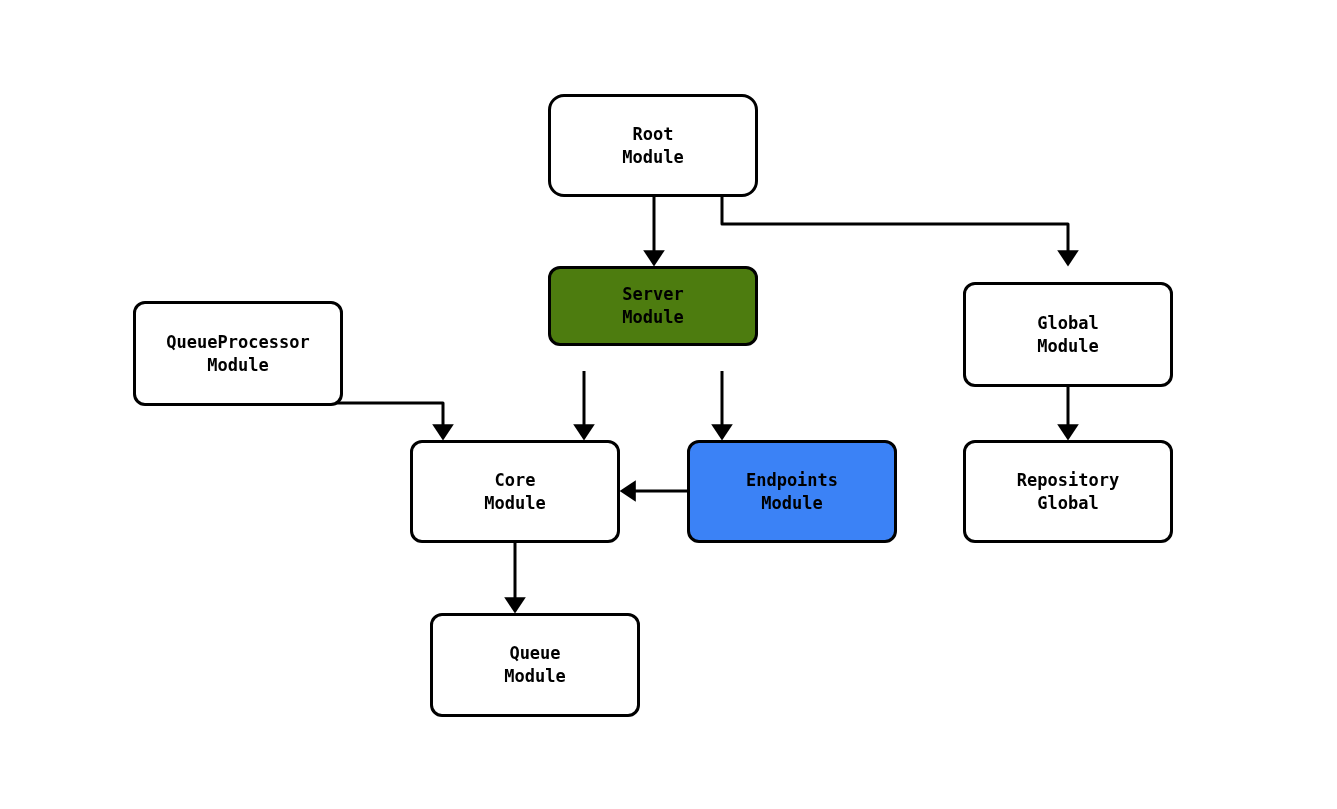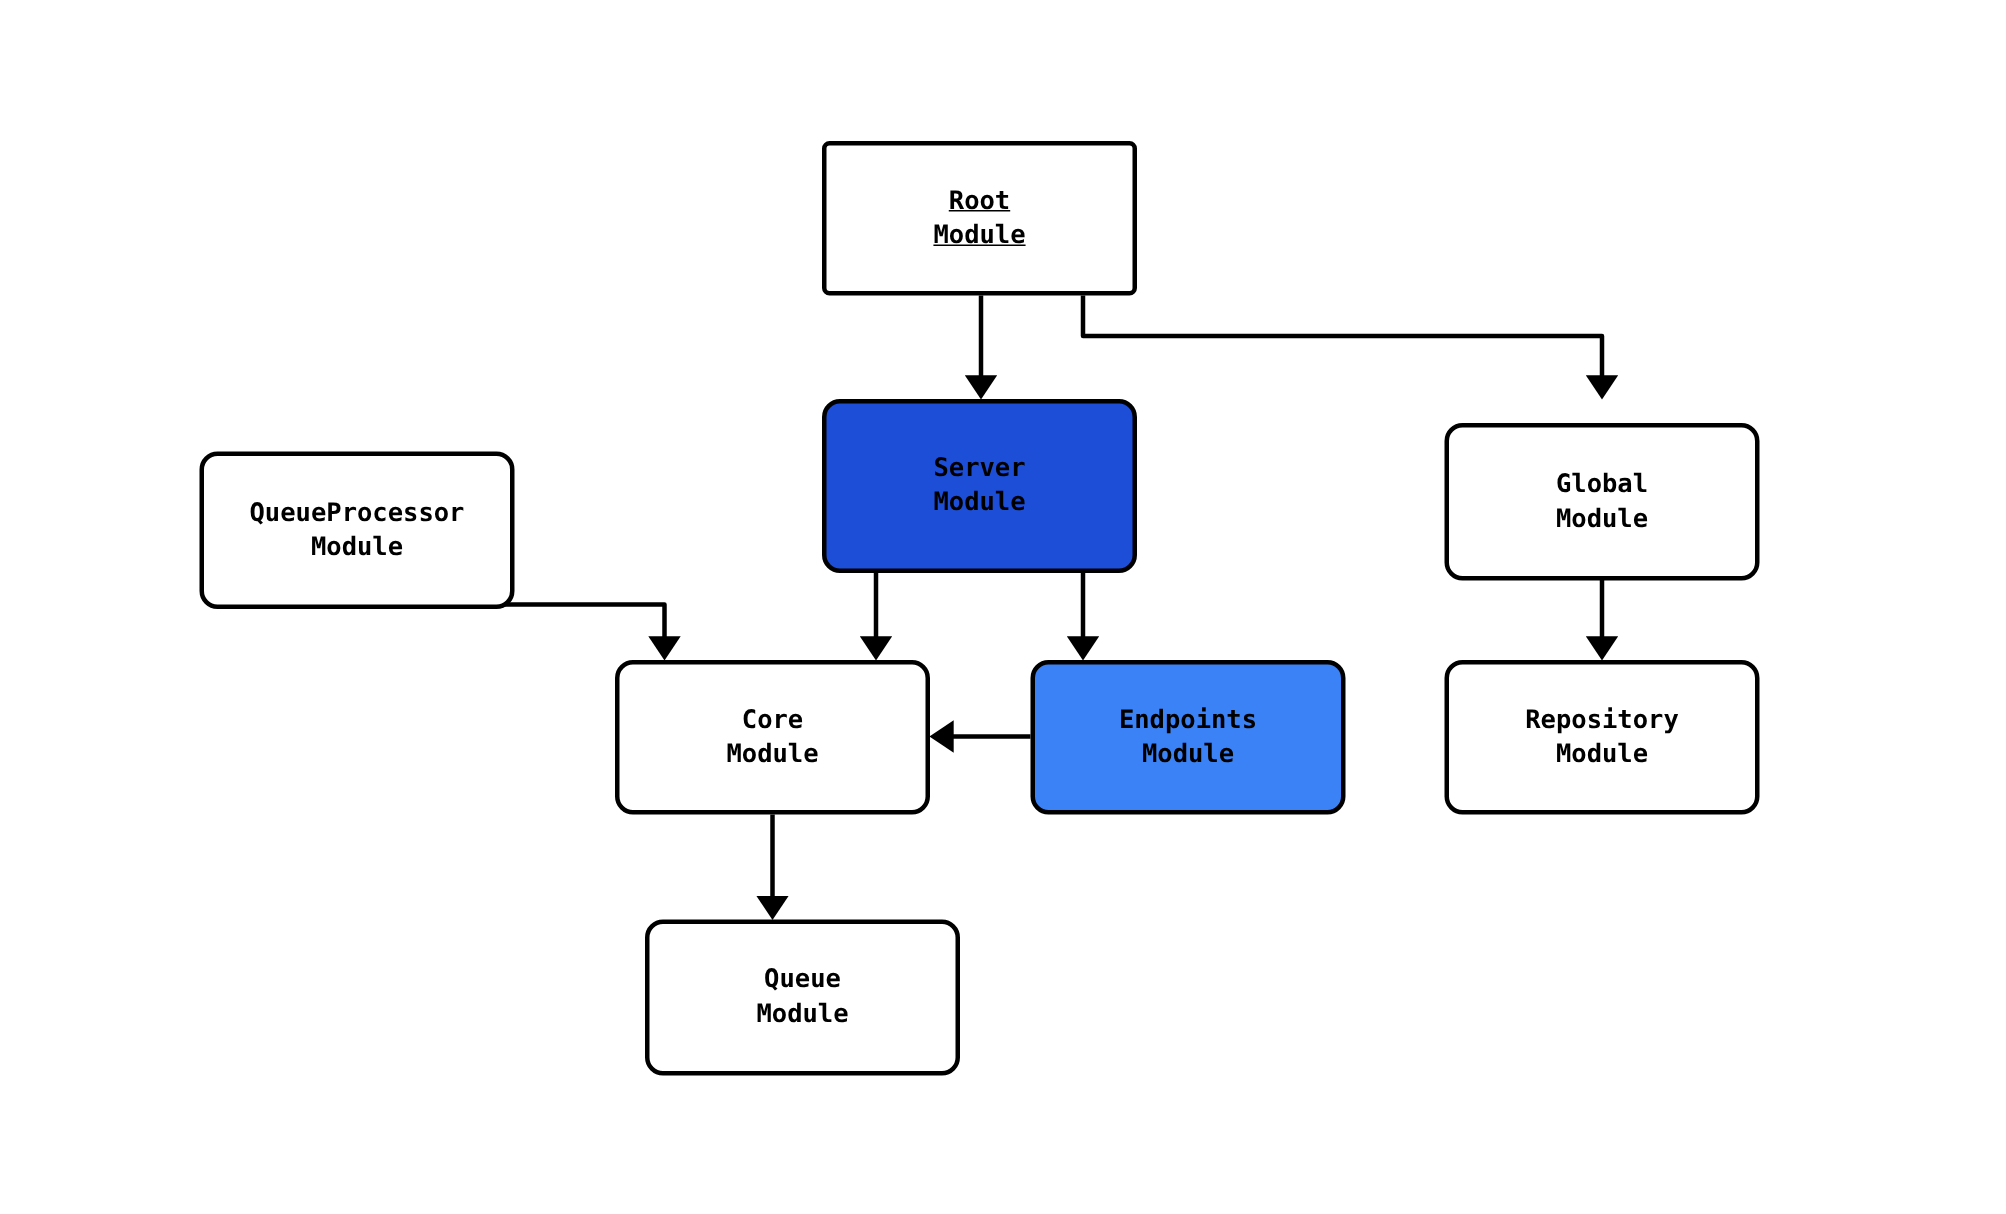--- a/index.html
+++ b/index.html
@@ -63,47 +63,47 @@
         <path d="M 584 371 L 584 432" fill="none" stroke="#000000" stroke-width="3" stroke-linecap="butt" stroke-linejoin="round" marker-end="url(#arrowhead)"></path>
         <path d="M 722 371 L 722 432" fill="none" stroke="#000000" stroke-width="3" stroke-linecap="butt" stroke-linejoin="round" marker-end="url(#arrowhead)"></path>
         <path d="M 237 371 L 237 403 L 443 403 L 443 432" fill="none" stroke="#000000" stroke-width="3" stroke-linecap="butt" stroke-linejoin="round" marker-end="url(#arrowhead)"></path>
         <path d="M 687 491 L 628 491" fill="none" stroke="#000000" stroke-width="3" stroke-linecap="butt" stroke-linejoin="round" marker-end="url(#arrowhead)"></path>
         <path d="M 1068 371 L 1068 432" fill="none" stroke="#000000" stroke-width="3" stroke-linecap="butt" stroke-linejoin="round" marker-end="url(#arrowhead)"></path>
         <path d="M 515 543 L 515 605" fill="none" stroke="#000000" stroke-width="3" stroke-linecap="butt" stroke-linejoin="round" marker-end="url(#arrowhead)"></path>
       </g>
   </svg>
 
   <div id="nodes">
-      <div class="node" style="left: 548px; top: 94px; width: 210px; height: 103px; border-width: 3px; border-color: rgb(0, 0, 0); background: rgb(255, 255, 255); border-radius: 5px; text-decoration: underline;">
+      <div class="node" style="left: 548px; top: 94px; width: 210px; height: 103px; border-width: 3px; border-color: rgb(0, 0, 0); background: rgb(255, 255, 255); border-radius: 16px;">
         <div class="node-label">Root
 Module</div>
       </div>
       <div class="node" style="left: 133px; top: 266px; width: 210px; height: 105px; border-width: 3px; border-color: rgb(0, 0, 0); background: rgb(255, 255, 255); border-radius: 12px; margin-top: 35px;">
         <div class="node-label">QueueProcessor
 Module</div>
       </div>
-      <div class="node" style="left: 548px; top: 266px; width: 210px; height: 116px; border-width: 3px; border-color: rgb(0, 0, 0); background: #1d4ed8; border-radius: 12px;">
+      <div class="node" style="left: 548px; top: 266px; width: 210px; height: 80px; border-width: 3px; border-color: rgb(0, 0, 0); background: #4d7c0f; border-radius: 12px;">
         <div class="node-label">Server
 Module</div>
       </div>
       <div class="node" style="left: 963px; top: 266px; width: 210px; height: 105px; border-width: 3px; border-color: rgb(0, 0, 0); background: rgb(255, 255, 255); border-radius: 12px; margin-top: 16px;">
         <div class="node-label">Global
 Module</div>
       </div>
       <div class="node" style="left: 410px; top: 440px; width: 210px; height: 103px; border-width: 3px; border-color: rgb(0, 0, 0); background: rgb(255, 255, 255); border-radius: 12px;">
         <div class="node-label">Core
 Module</div>
       </div>
       <div class="node" style="left: 687px; top: 440px; width: 210px; height: 103px; border-width: 3px; border-color: rgb(0, 0, 0); background: #3b82f6; border-radius: 12px;">
         <div class="node-label">Endpoints
 Module</div>
       </div>
       <div class="node" style="left: 963px; top: 440px; width: 210px; height: 103px; border-width: 3px; border-color: rgb(0, 0, 0); background: rgb(255, 255, 255); border-radius: 12px;">
         <div class="node-label">Repository
-Module</div>
+Global</div>
       </div>
       <div class="node" style="left: 430px; top: 613px; width: 210px; height: 104px; border-width: 3px; border-color: rgb(0, 0, 0); background: rgb(255, 255, 255); border-radius: 12px;">
         <div class="node-label">Queue
 Module</div>
       </div>
     </div>
 
 </div>
 
 </body></html>

